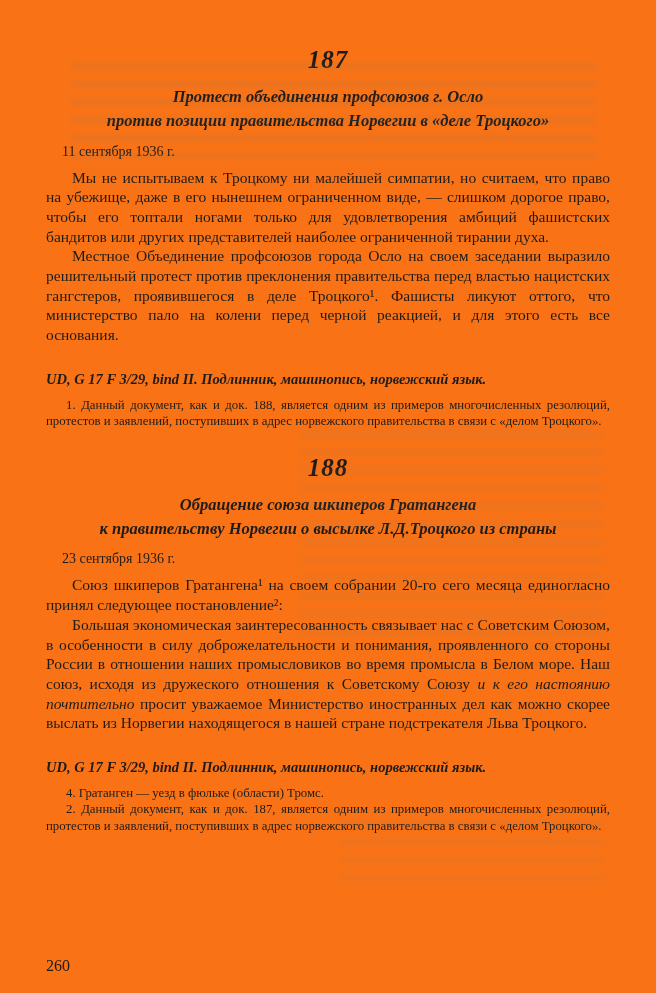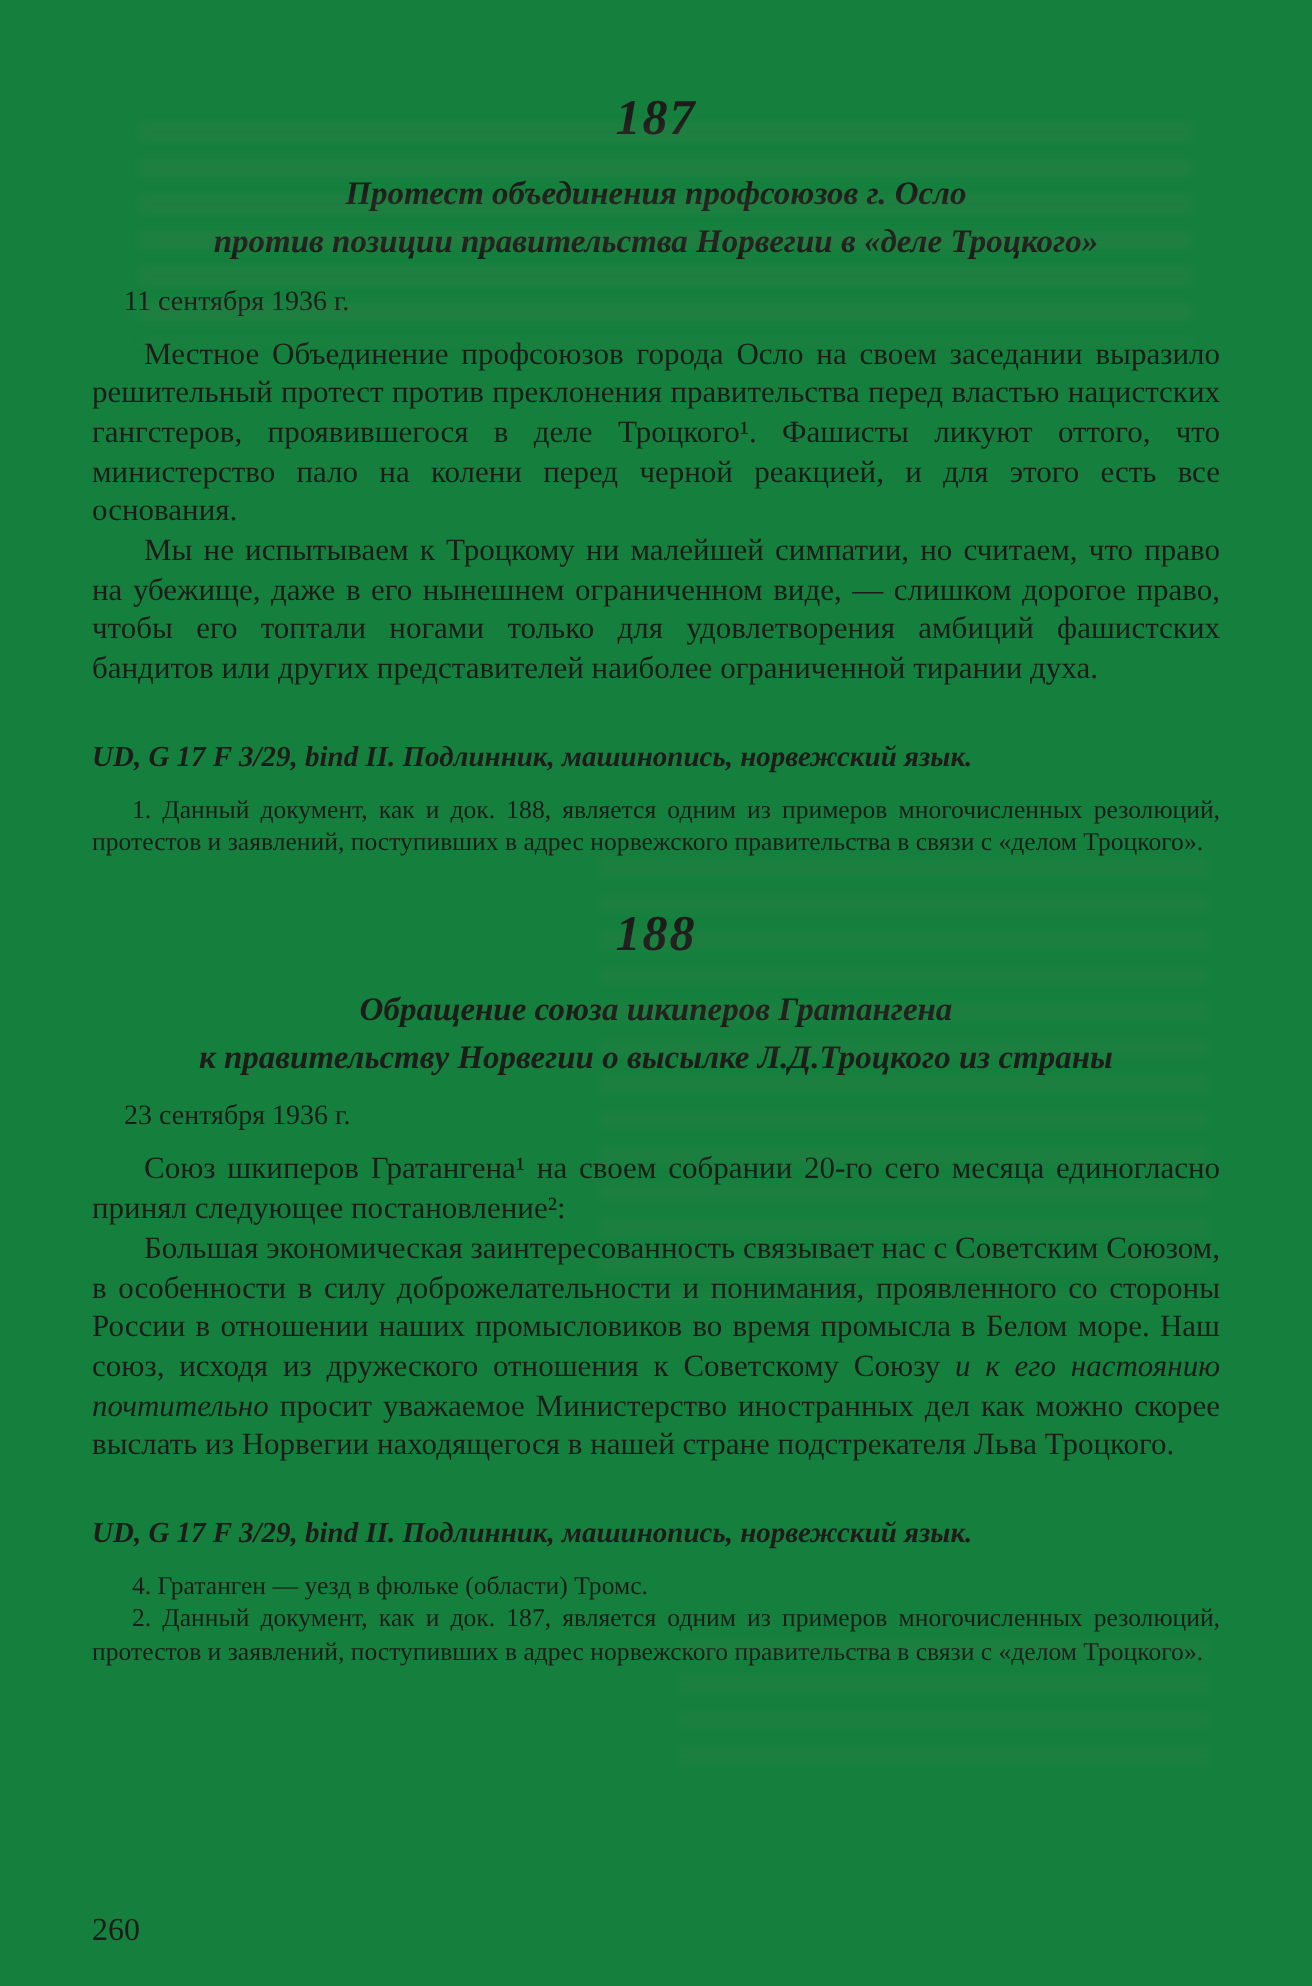--- a/index.html
+++ b/index.html
@@ -6,21 +6,21 @@
   body {
     width: 656px; height: 993px;
     background: #d8d6d2;
     font-family: "Liberation Serif", "DejaVu Serif", serif;
   }
   .page {
     position: relative;
     width: 656px; height: 993px;
     box-sizing: border-box;
     padding: 46px 46px 0 46px;
-    background: #15803d;
+    background: #f97316;
     color: #1e1c1a;
     overflow: hidden;
   }
   
   .bleed { position: absolute; inset: 0; pointer-events: none; }
   .bleed .smudge-a {
     position: absolute; left: 70px; right: 60px; top: 62px; height: 110px;
     background: repeating-linear-gradient(to bottom,
       rgba(125,120,112,0.10) 0 8px, rgba(0,0,0,0) 8px 18px);
     filter: blur(2px);
@@ -90,22 +90,22 @@
     <div class="smudge-a"></div>
     <div class="smudge-b"></div>
     <div class="smudge-c"></div>
   </div>
 
   <section>
     <h1 class="doc-number">187</h1>
     <p class="doc-title">Протест объединения профсоюзов г. Осло</p>
     <p class="doc-title">против позиции правительства Норвегии в «деле Троцкого»</p>
     <p class="doc-date">11 сентября 1936 г.</p>
+    <p class="body-para">Мы не испытываем к Троцкому ни малейшей симпатии, но считаем, что право на убежище, даже в его нынешнем ограниченном виде, — слишком дорогое право, чтобы его топтали ногами только для удовлетворения амбиций фашистских бандитов или других представителей наиболее ограниченной тирании духа.</p>
     <p class="body-para">Местное Объединение профсоюзов города Осло на своем заседании выразило решительный протест против преклонения правительства перед властью нацистских гангстеров, проявившегося в деле Троцкого¹. Фашисты ликуют оттого, что министерство пало на колени перед черной реакцией, и для этого есть все основания.</p>
-    <p class="body-para">Мы не испытываем к Троцкому ни малейшей симпатии, но считаем, что право на убежище, даже в его нынешнем ограниченном виде, — слишком дорогое право, чтобы его топтали ногами только для удовлетворения амбиций фашистских бандитов или других представителей наиболее ограниченной тирании духа.</p>
     <p class="source-line">UD, G 17 F 3/29, bind II. Подлинник, машинопись, норвежский язык.</p>
     <p class="footnote">1. Данный документ, как и док. 188, является одним из примеров многочисленных резолюций, протестов и заявлений, поступивших в адрес норвежского правительства в связи с «делом Троцкого».</p>
   </section>
 
   <section>
     <h1 class="doc-number second">188</h1>
     <p class="doc-title">Обращение союза шкиперов Гратангена</p>
     <p class="doc-title">к правительству Норвегии о высылке Л.Д.Троцкого из страны</p>
     <p class="doc-date">23 сентября 1936 г.</p>
     <p class="body-para">Союз шкиперов Гратангена¹ на своем собрании 20-го сего месяца единогласно принял следующее постановление²:</p>

